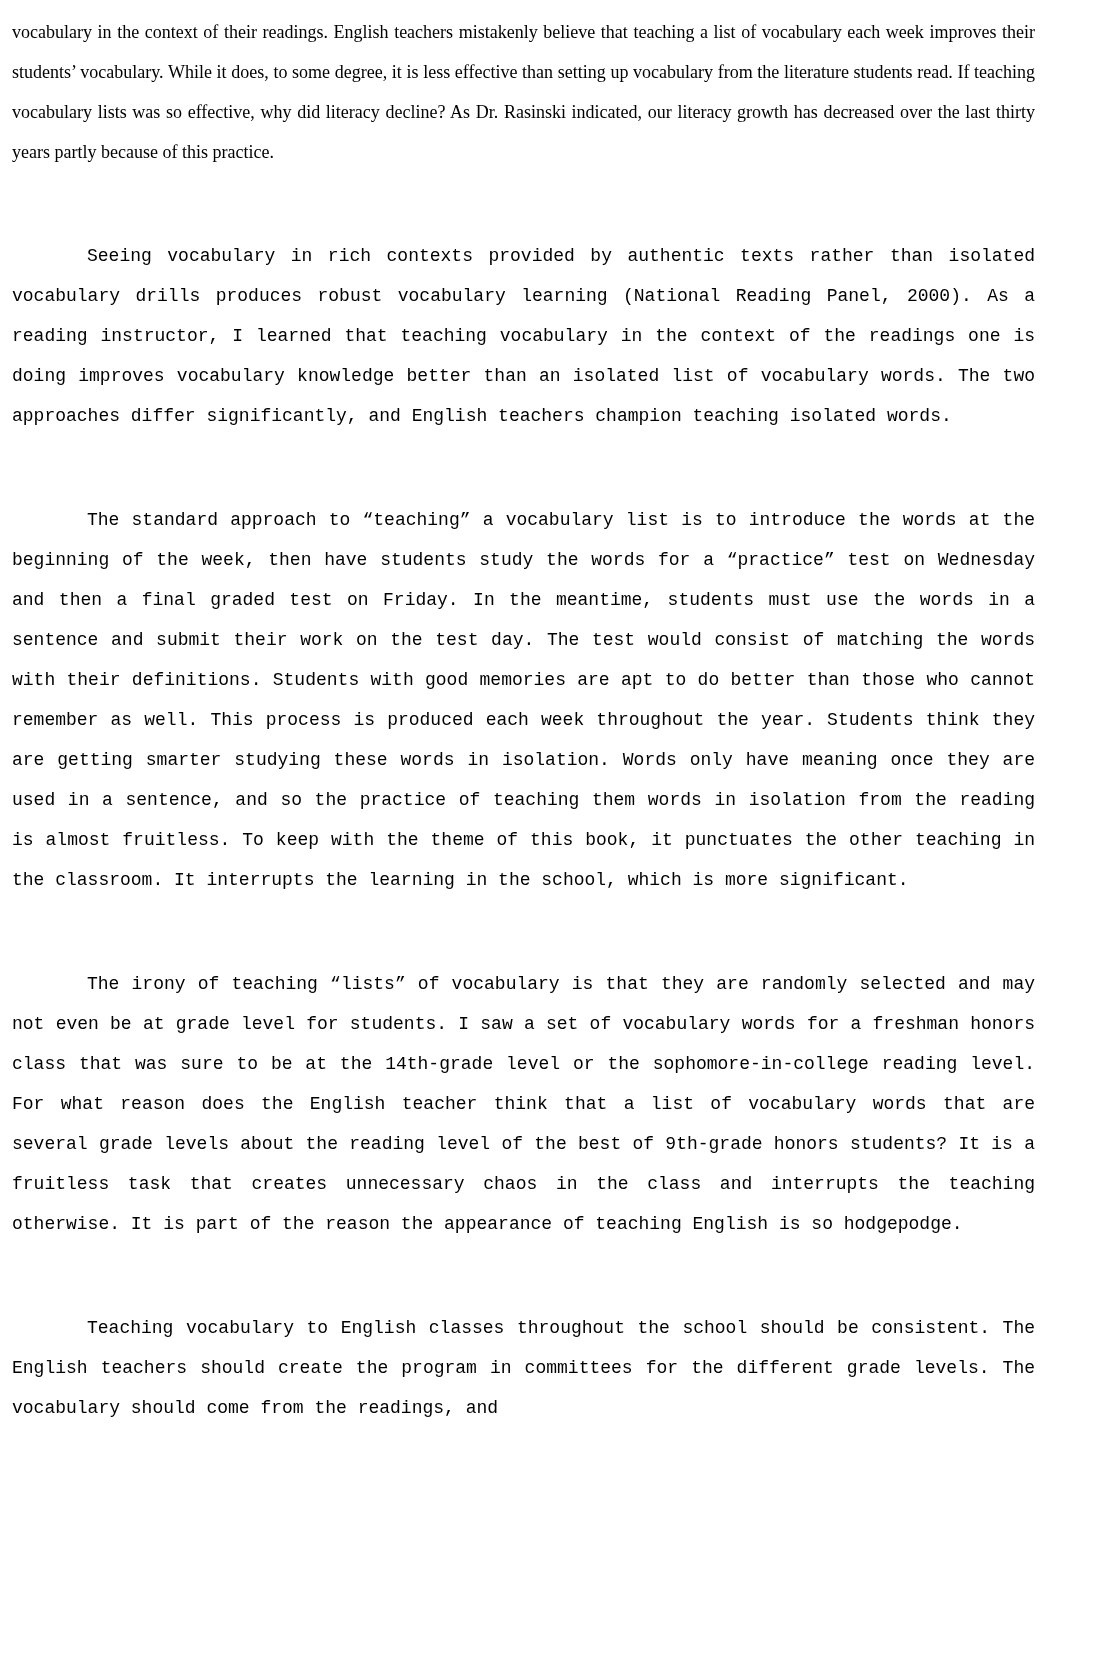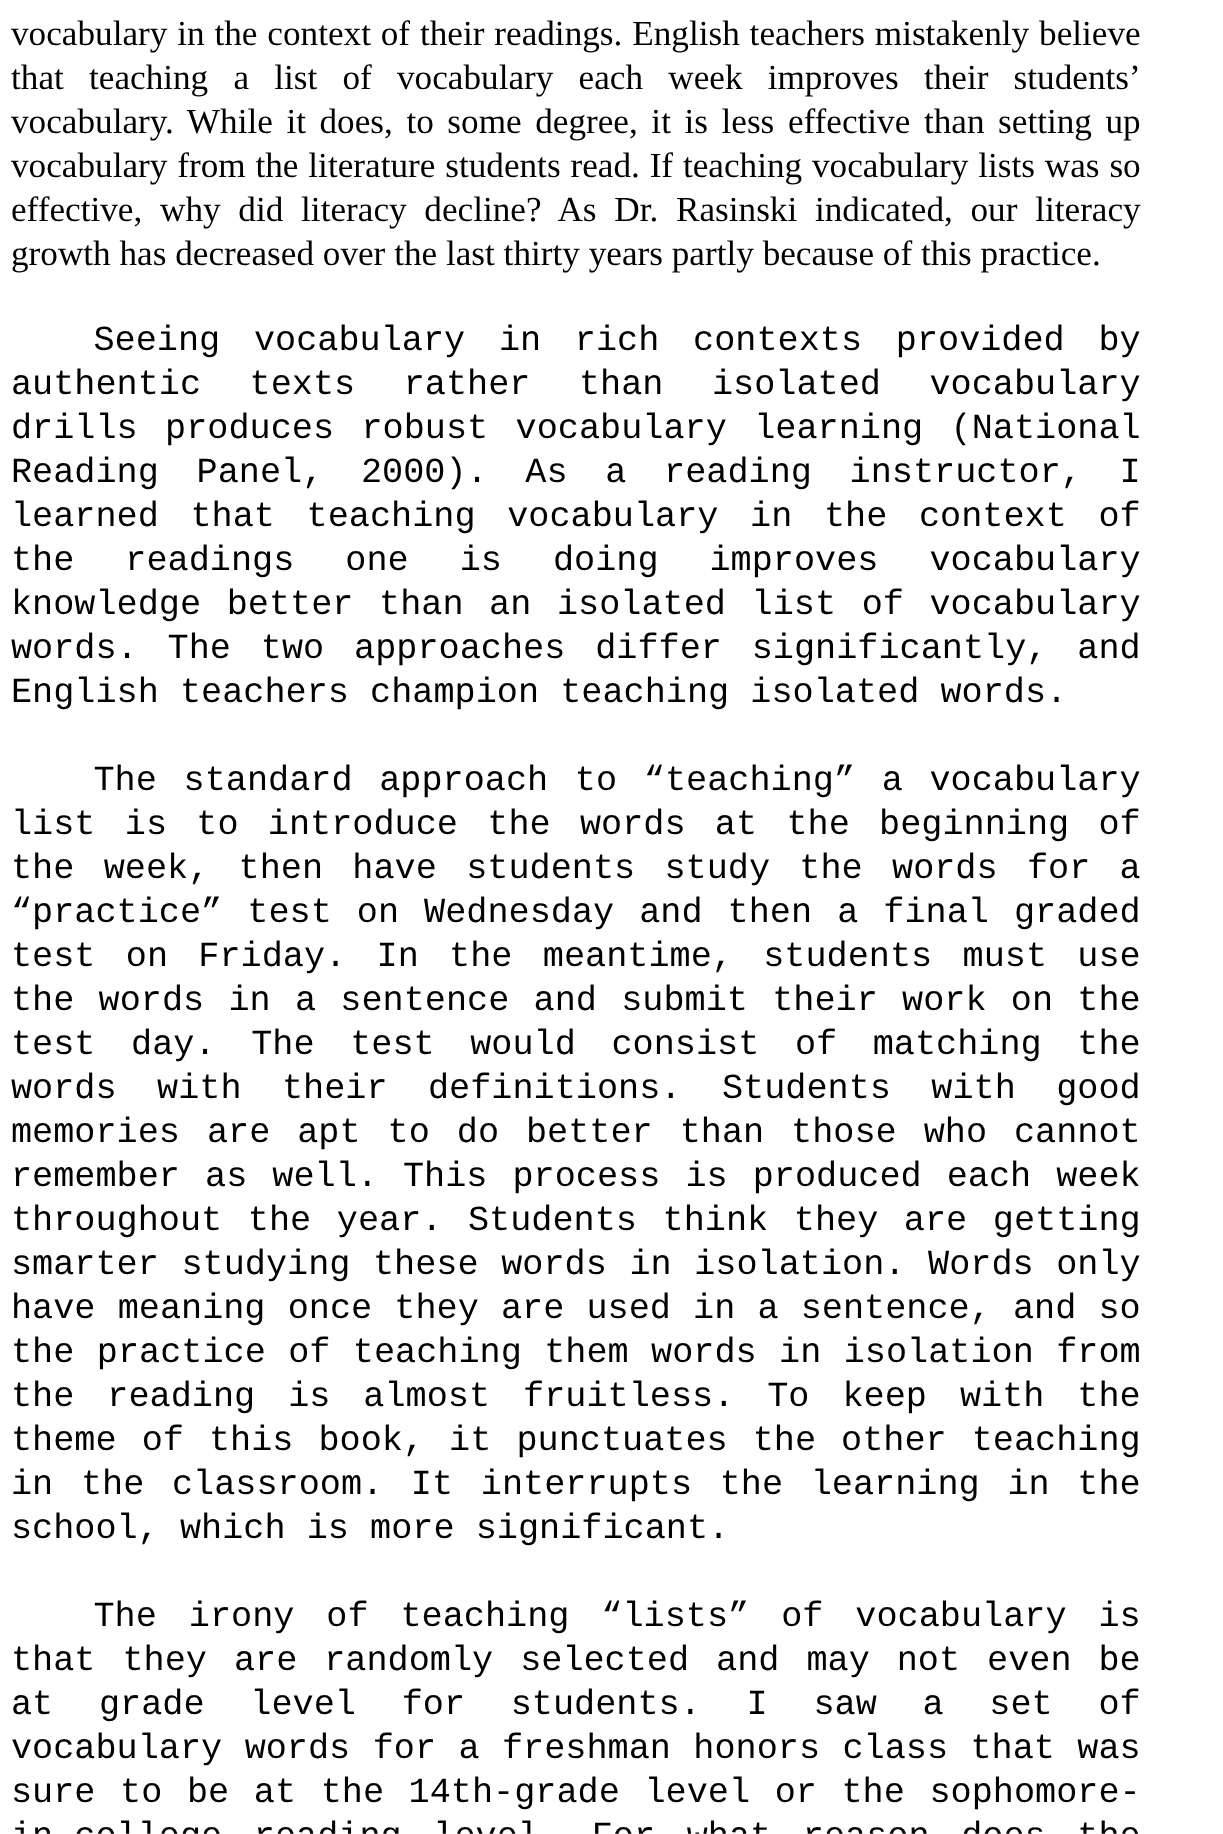--- a/index.html
+++ b/index.html
@@ -23,23 +23,23 @@
     box-sizing: border-box;
     padding: 0;
   }
   .text-column {
     position: absolute;
     left: 0px;
     top: 0px;
     width: 1047px;
   }
   p.para {
-    margin: 10px;
-    padding: 0;
-    font-size: 32px;
+    margin: 0;
+    padding: 12px;
+    font-size: 18px;
     line-height: 40px;
     text-align: justify;
     text-justify: inter-word;
     text-indent: 0;
     -webkit-hyphens: none;
     hyphens: none;
     word-spacing: 0px;
   }
   
   p.para.continued {
@@ -66,15 +66,16 @@
   <div class="text-column">
 
     <p class="para continued">vocabulary in the context of their readings. English teachers mistakenly believe that teaching a list of vocabulary each week improves their students’ vocabulary. While it does, to some degree, it is less effective than setting up vocabulary from the literature students read. If teaching vocabulary lists was so effective, why did literacy decline? As Dr. Rasinski indicated, our literacy growth has decreased over the last thirty years partly because of this practice.</p>
 
     <p class="para indented">Seeing vocabulary in rich contexts provided by authentic texts rather than isolated vocabulary drills produces robust vocabulary learning (National Reading Panel, 2000). As a reading instructor, I learned that teaching vocabulary in the context of the readings one is doing improves vocabulary knowledge better than an isolated list of vocabulary words. The two approaches differ significantly, and English teachers champion teaching isolated words.</p>
 
     <p class="para indented">The standard approach to “teaching” a vocabulary list is to introduce the words at the beginning of the week, then have students study the words for a “practice” test on Wednesday and then a final graded test on Friday. In the meantime, students must use the words in a sentence and submit their work on the test day. The test would consist of matching the words with their definitions. Students with good memories are apt to do better than those who cannot remember as well. This process is produced each week throughout the year. Students think they are getting smarter studying these words in isolation. Words only have meaning once they are used in a sentence, and so the practice of teaching them words in isolation from the reading is almost fruitless. To keep with the theme of this book, it punctuates the other teaching in the classroom. It interrupts the learning in the school, which is more significant.</p>
 
     <p class="para indented">The irony of teaching “lists” of vocabulary is that they are randomly selected and may not even be at grade level for students. I saw a set of vocabulary words for a freshman honors class that was sure to be at the 14th-grade level or the sophomore-in-college reading level. For what reason does the English teacher think that a list of vocabulary words that are several grade levels about the reading level of the best of 9th-grade honors students? It is a fruitless task that creates unnecessary chaos in the class and interrupts the teaching otherwise. It is part of the reason the appearance of teaching English is so hodgepodge.</p>
 
+    <p class="para indented clipped">Teaching vocabulary to English classes throughout the school should be consistent. The English teachers should create the program in committees for the different grade levels. The vocabulary should come from the readings, and</p>
 
   </div>
 </div>
 
 </body></html>

